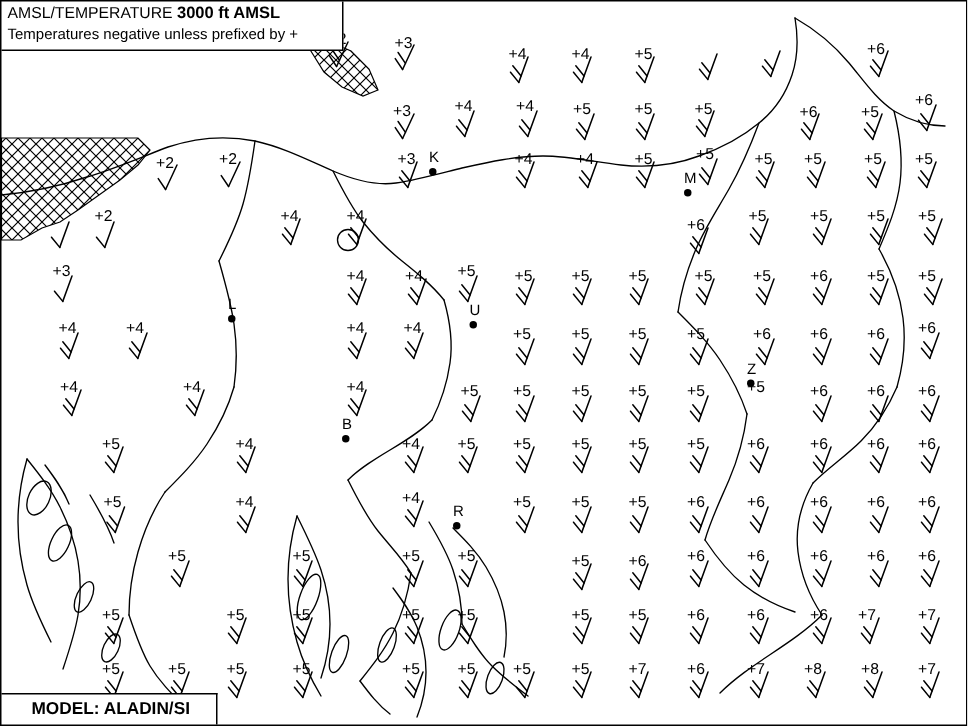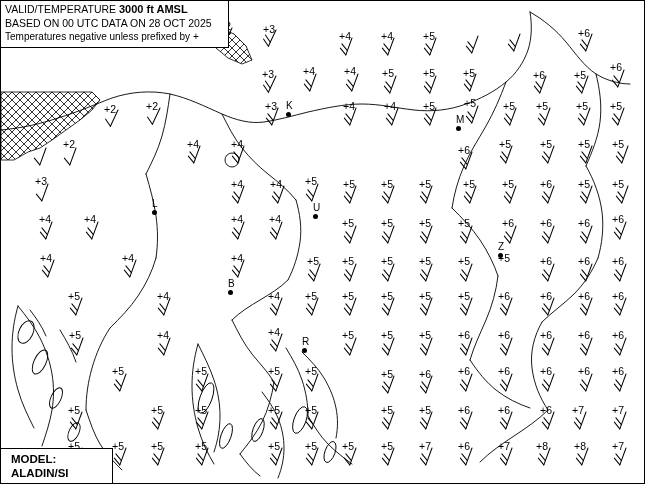--- a/index.html
+++ b/index.html
@@ -46,26 +46,26 @@
     font-size: 10.5px;
     line-height: 13.5px;
   }
   #legend-box .bold { font-weight: bold; font-size: 11px; }
   #legend-box .small { font-size: 10px; }
   
   #model-box {
     position: absolute;
     left: 1px;
     bottom: 1px;
-    width: 112px;
+    width: 144px;
     background: #ffffff;
     border: 1px solid #000000;
     border-left: none;
     border-bottom: none;
-    padding: 3px 4px 3px 10px;
+    padding: 3px 4px 3px 20px;
     box-sizing: border-box;
     font-size: 11.5px;
     font-weight: bold;
     line-height: 14px;
   }
   
   .temp-label {
     position: absolute;
     font-size: 10.5px;
     font-family: "Liberation Sans", sans-serif;
@@ -959,22 +959,21 @@
       <div class="city-dot" style="left: 313px; top: 214px;"></div>
       <div class="city-label" style="left: 498px; top: 241px;">Z</div>
       <div class="city-dot" style="left: 498px; top: 253px;"></div>
       <div class="city-label" style="left: 228px; top: 278px;">B</div>
       <div class="city-dot" style="left: 228px; top: 290px;"></div>
       <div class="city-label" style="left: 302px; top: 336px;">R</div>
       <div class="city-dot" style="left: 302px; top: 348px;"></div>
     </div>
 
   <div id="legend-box">
-    <div><span>VALID/TEMPERATURE </span><span class="bold">3000 ft AMSL</span></div>
-    <div>BASED ON 00 UTC DATA ON 28 OCT 2025</div>
+    <div><span>AMSL/TEMPERATURE </span><span class="bold">3000 ft AMSL</span></div>
     <div class="small">Temperatures negative unless prefixed by +</div>
   </div>
 
   <div id="model-box">
     <span>MODEL: ALADIN/SI</span>
   </div>
 
   <div id="map-border"></div>
 </div>
 

